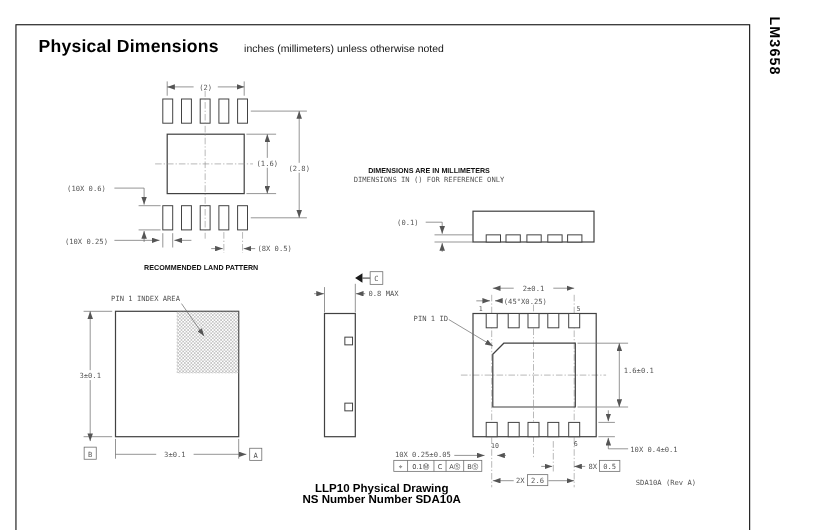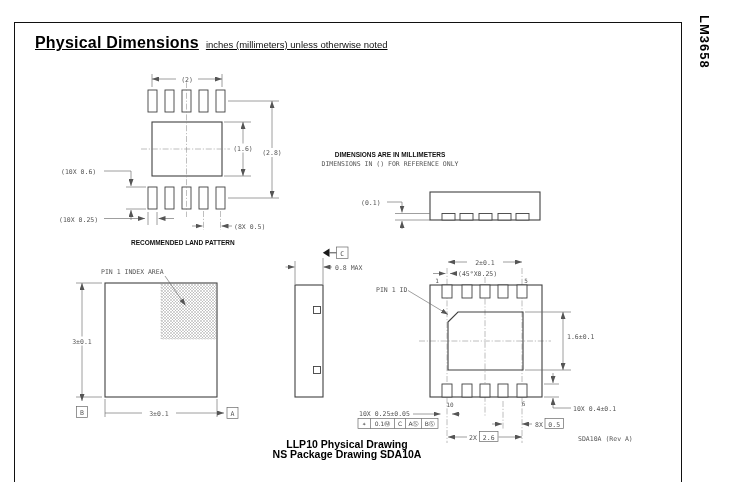--- a/index.html
+++ b/index.html
@@ -1,22 +1,22 @@
 <!DOCTYPE html>
 <html><head>
 <meta charset="utf-8">
 <style>
   html,body{margin:0;padding:0;background:#fff;}
   .page{position:relative;width:741px;height:482px;background:#ffffff;overflow:hidden;
         font-family:"Liberation Sans",sans-serif;}
   .border-frame{position:absolute;left:14px;top:22px;width:668px;height:475px;
         border:1.6px solid #111;box-sizing:border-box;}
-  .hdr{position:absolute;left:35px;top:34px;display:flex;align-items:baseline;gap:7px;white-space:nowrap;text-decoration:underline;}
+  .hdr{position:absolute;left:35px;top:34px;display:flex;align-items:baseline;gap:7px;white-space:nowrap;}
   .hdr .title{font-size:16px;font-weight:bold;color:#000;letter-spacing:0.2px;}
-  .hdr .subtitle{font-size:9.5px;color:#111;}
+  .hdr .subtitle{font-size:9.5px;color:#111;margin-left:16px;}
   .part-vert{position:absolute;left:712px;top:15px;transform:rotate(90deg);transform-origin:0 0;
         font-size:13px;font-weight:bold;color:#000;letter-spacing:1px;white-space:nowrap;}
   .footer-cap{position:absolute;left:237px;top:440px;width:220px;text-align:center;
         font-size:10.5px;font-weight:bold;color:#000;line-height:9.8px;}
   svg{position:absolute;left:0;top:0;}
   svg text{fill:#555;font-family:"DejaVu Sans Mono",monospace;font-size:6.5px;}
   svg text.bold{fill:#111;font-family:"Liberation Sans",sans-serif;font-weight:bold;}
   svg text.sym{font-family:"DejaVu Sans",sans-serif;font-size:6px;fill:#444;}
   svg text.pin{font-size:6px;}
   .outline{stroke:#414141;stroke-width:1.1;fill:none;}
@@ -267,16 +267,16 @@
         <text class="pin" x="450" y="407" text-anchor="middle">10</text>
         <text class="pin" x="523.5" y="405.5" text-anchor="middle">6</text>
       </g>
 
       <text x="578" y="441" font-size="8" fill="#222" font-family="Liberation Sans, sans-serif">SDA10A (Rev A)</text>
     </g>
   </svg>
 
   <div class="footer-cap">
     <div>LLP10 Physical Drawing</div>
-    <div>NS Package Drawing SDA10A</div>
+    <div>NS Number Number SDA10A</div>
   </div>
 
 </div>
 
 </body></html>

